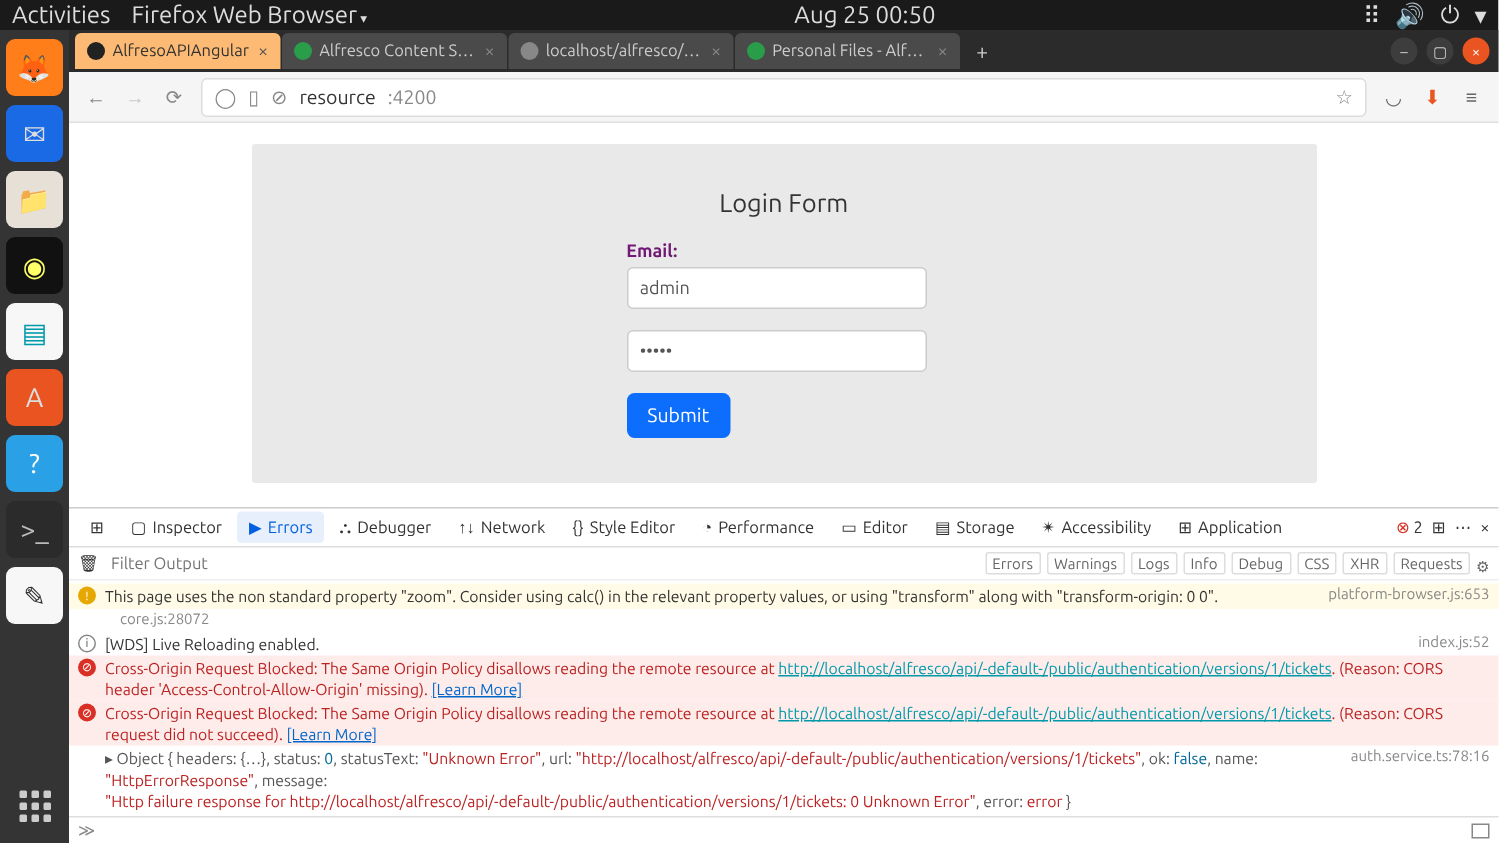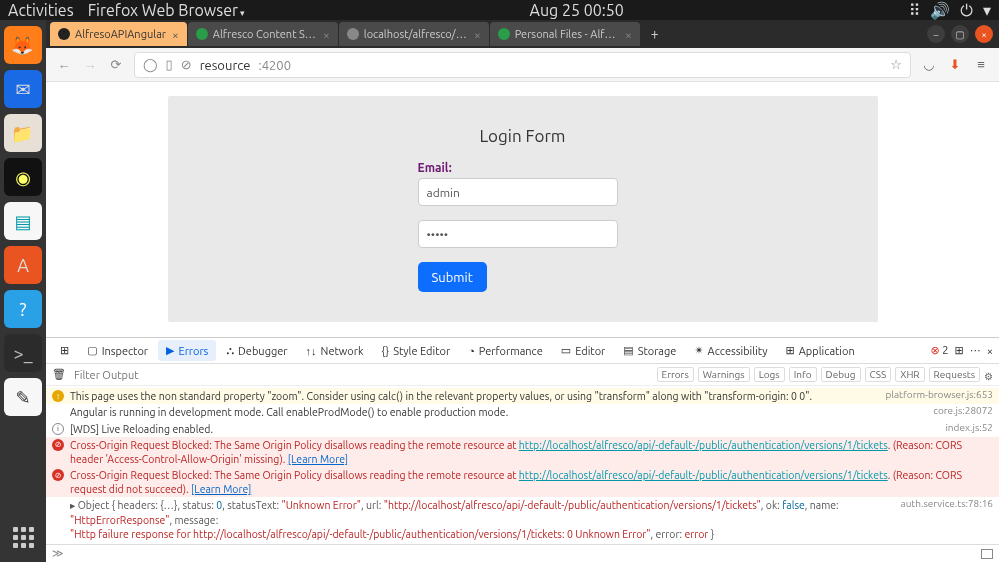--- a/index.html
+++ b/index.html
@@ -237,21 +237,20 @@
     </div>
 
     <div class="dt-body">
       <div class="log-row warn">
         <span class="log-ico warn">!</span>
         <span class="log-txt">This page uses the non standard property "zoom". Consider using calc() in the relevant property values, or using "transform" along with "transform-origin: 0 0".</span>
         <span class="log-src">platform-browser.js:653</span>
       </div>
       <div class="log-row">
         <span class="log-ico" style="visibility:hidden"></span>
-        <span class="log-txt">Angular is running in development mode. Call enableProdMode() to enable production mode.</span>
         <span class="log-src">core.js:28072</span>
       </div>
       <div class="log-row">
         <span class="log-ico info">i</span>
         <span class="log-txt">[WDS] Live Reloading enabled.</span>
         <span class="log-src">index.js:52</span>
       </div>
       <div class="log-row err">
         <span class="log-ico err">⊘</span>
         <span class="log-txt" style="color:#b22">

